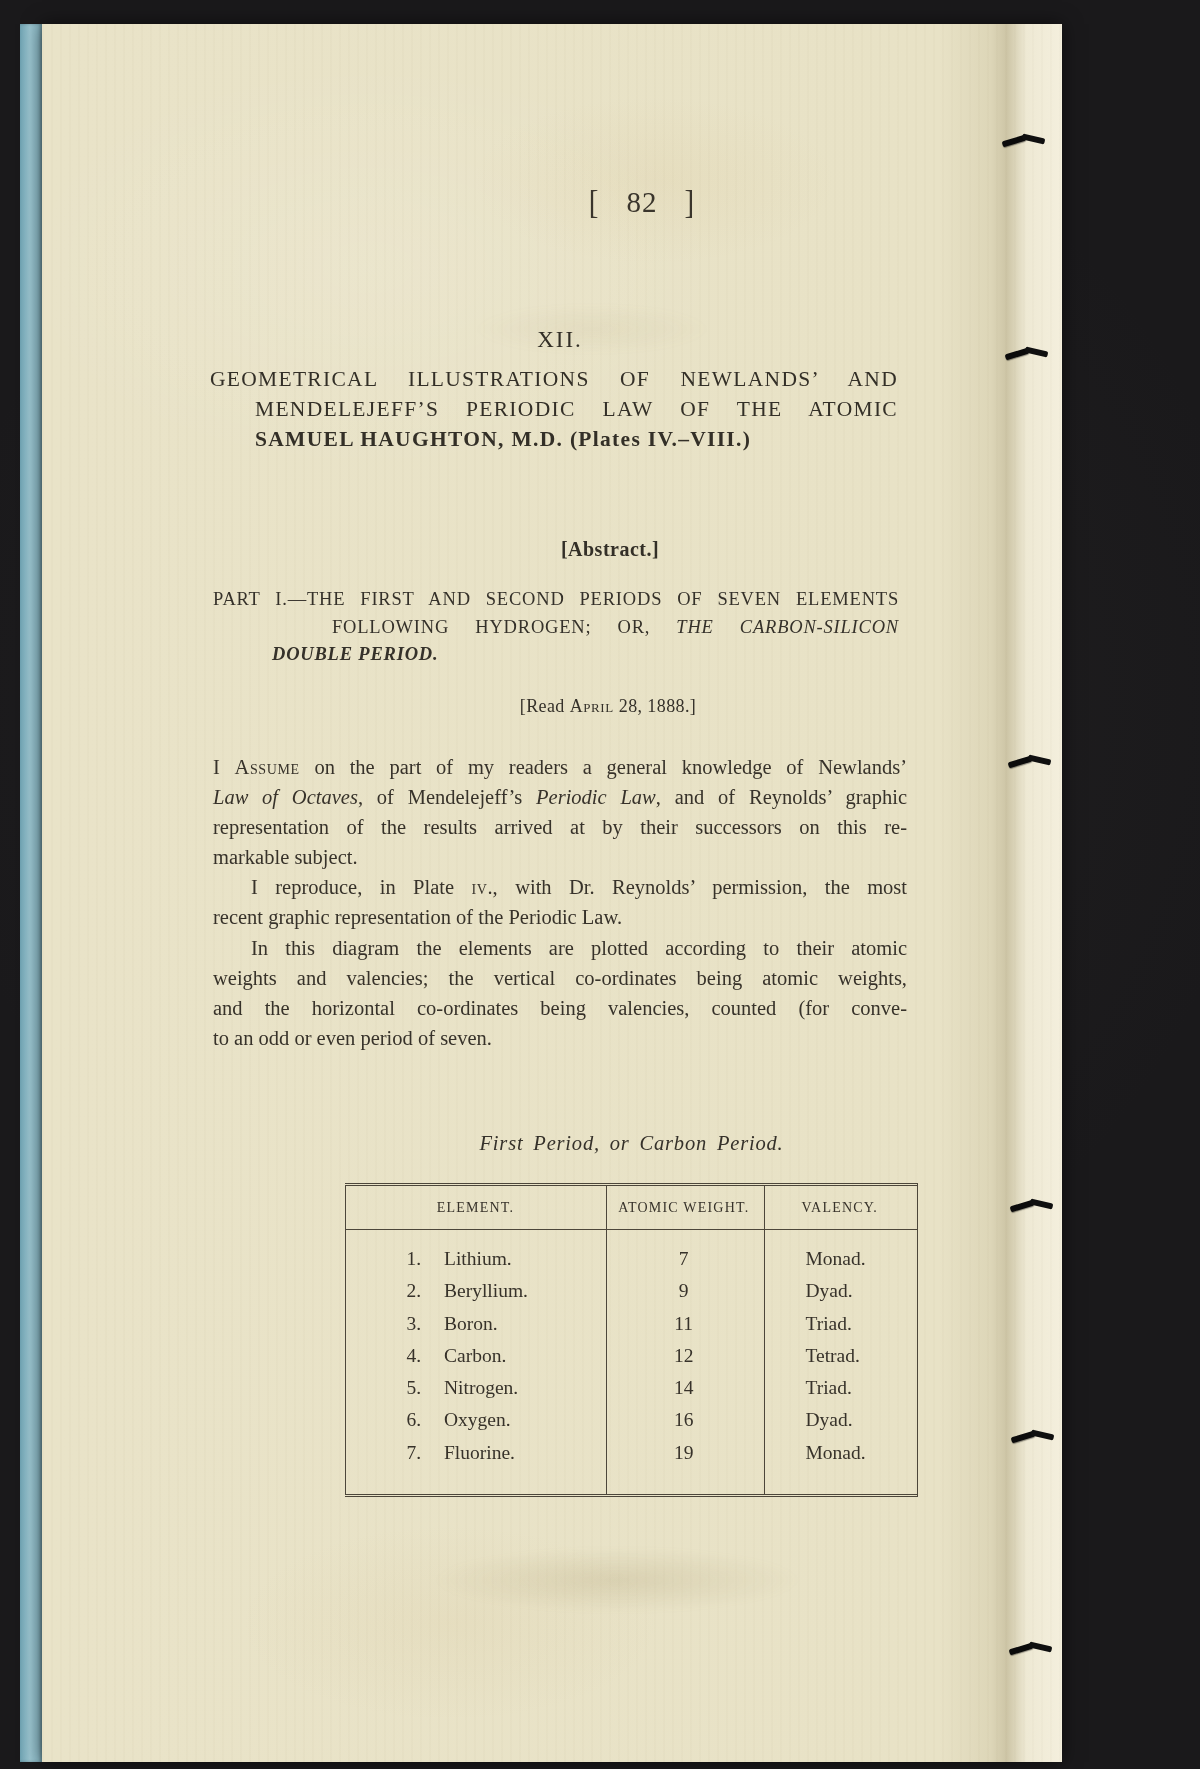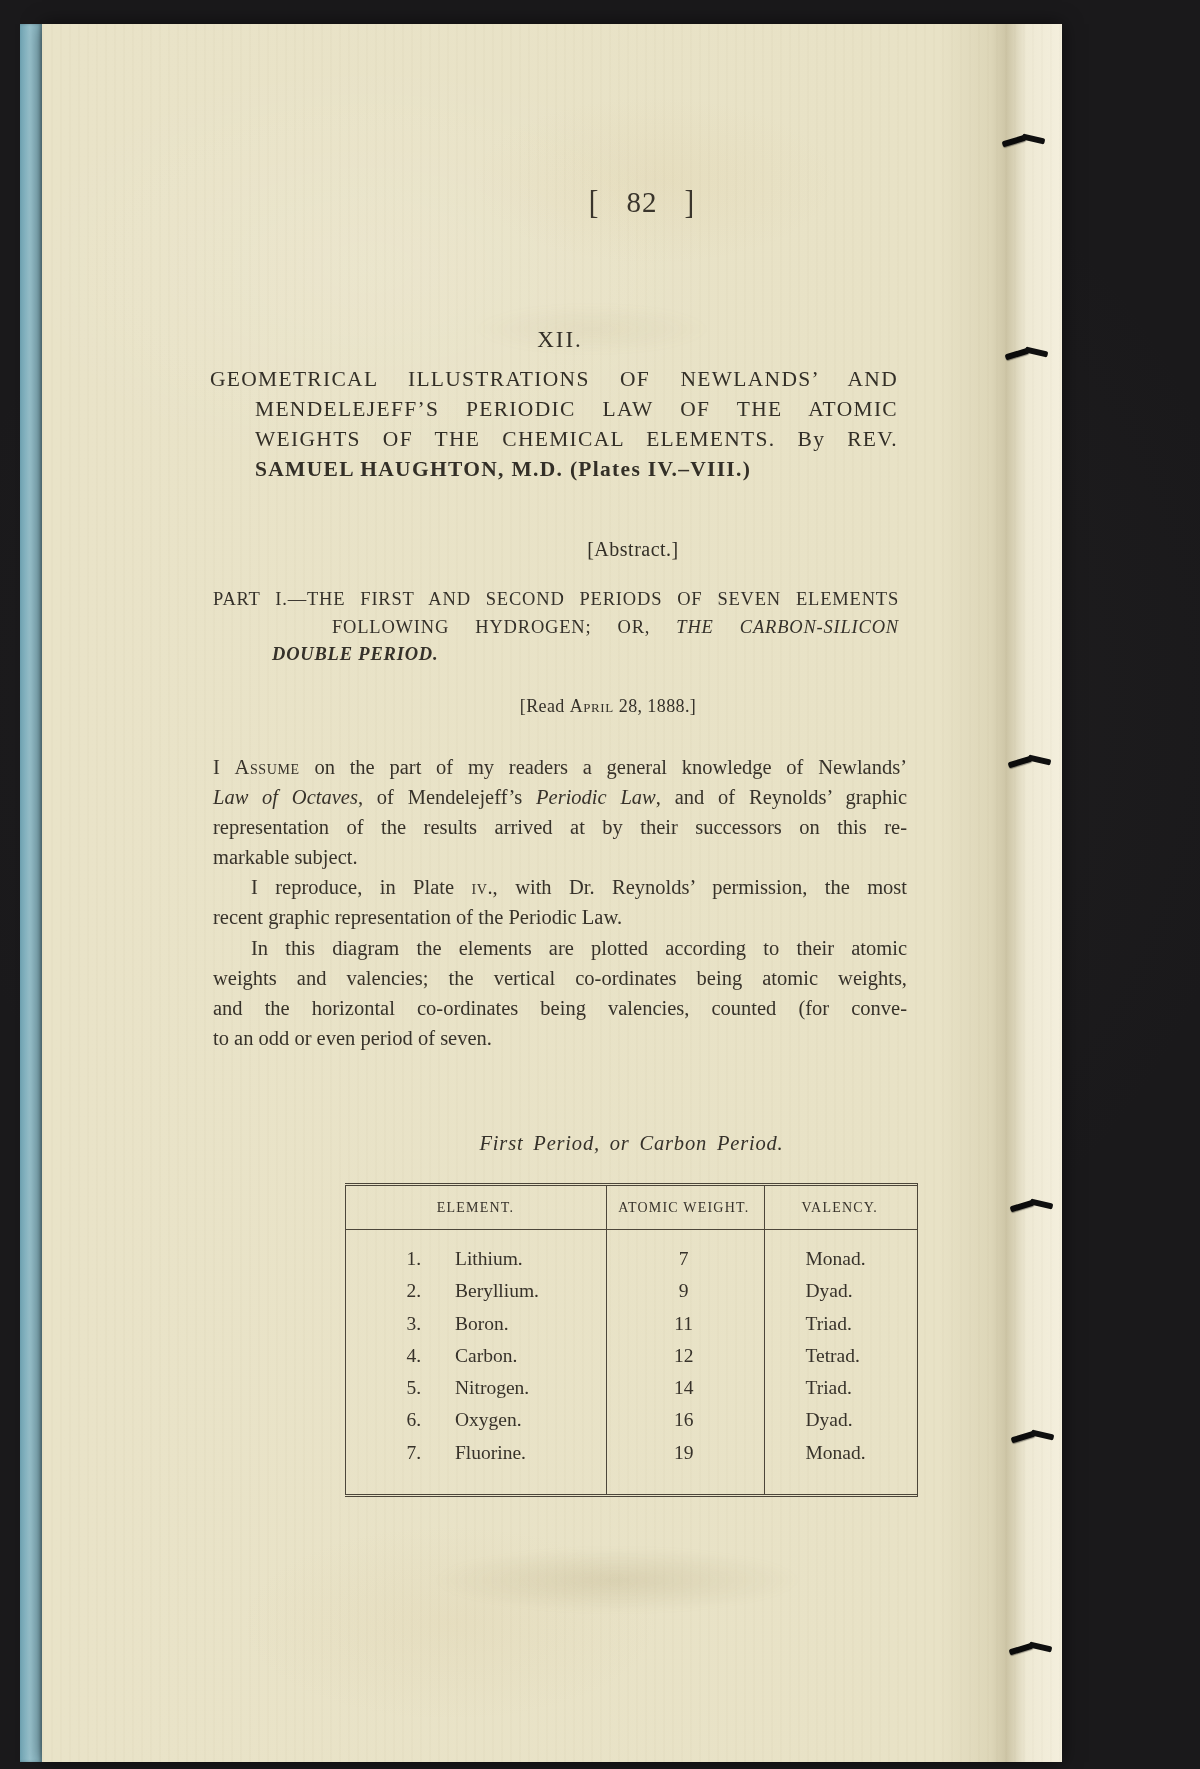--- a/index.html
+++ b/index.html
@@ -79,21 +79,21 @@
   .title-block{
     position:absolute;left:168px;top:340px;width:688px;
     font-size:21.5px;line-height:30px;letter-spacing:1.3px;color:#332f27;
   }
   .title-l{text-align:justify;text-align-last:justify;}
   .title-ind{margin-left:45px;}
   .title-last{text-align:left;text-align-last:left;font-weight:bold;}
 
   .abstract{
     position:absolute;left:0;top:514px;width:1136px;text-align:center;
-    font-size:20px;font-weight:normal;color:#332f27;letter-spacing:0.5px;padding-left:23px;
+    font-size:20px;font-weight:bold;color:#332f27;letter-spacing:0.5px;
   }
 
   .part-block{
     position:absolute;left:171px;top:562px;width:686px;
     font-size:18.5px;line-height:27.5px;letter-spacing:0.8px;color:#35312a;
   }
   .part-l1{text-align:justify;text-align-last:justify;}
   .part-l2{margin-left:119px;text-align:justify;text-align-last:justify;}
   .part-l3{margin-left:59px;font-weight:bold;}
 
@@ -129,42 +129,41 @@
     display:flex;height:44px;border-bottom:1px solid #4c463a;box-sizing:border-box;
     align-items:center;font-size:14px;letter-spacing:1.2px;
   }
   .thead .h1{width:260px;text-align:center;}
   .thead .h2{width:158px;text-align:center;}
   .thead .h3{width:155px;text-align:center;}
   .tbody{padding-top:13px;font-size:19.5px;}
   .trow{display:flex;height:32.3px;line-height:32.3px;}
   .trow .c1{width:260px;display:flex;}
   .trow .rno{width:75px;text-align:right;display:inline-block;}
-  .trow .rname{margin-left:34px;}
+  .trow .rname{margin-left:23px;}
   .trow .c2{width:158px;text-align:center;}
   .trow .c3{width:155px;padding-left:43px;box-sizing:border-box;}
 </style>
 </head>
 <body>
 
 <div class="cover-edge"></div>
 
 <div class="page">
   <div class="ghost-smudge2"></div>
 
   <div class="folio">
     <span class="brk">[</span><span class="num">82</span><span class="brk">]</span>
   </div>
 
   <div class="section-no">XII.</div>
 
   <div class="title-block">
     <div class="title-l">GEOMETRICAL ILLUSTRATIONS OF NEWLANDS’ AND</div>
     <div class="title-l title-ind">MENDELEJEFF’S PERIODIC LAW OF THE ATOMIC</div>
-    <div class="title-l title-ind">WEIGHTS OF THE CHEMICAL ELEMENTS. By REV.</div>
     <div class="title-last title-ind">SAMUEL HAUGHTON, M.D. (Plates IV.–VIII.)</div>
   </div>
 
   <div class="abstract">[Abstract.]</div>
 
   <div class="part-block">
     <div class="part-l1">PART I.—THE FIRST AND SECOND PERIODS OF SEVEN ELEMENTS</div>
     <div class="part-l2"><span>FOLLOWING HYDROGEN; OR, </span><span class="it">THE CARBON-SILICON</span></div>
     <div class="part-l3 it">DOUBLE PERIOD.</div>
   </div>

